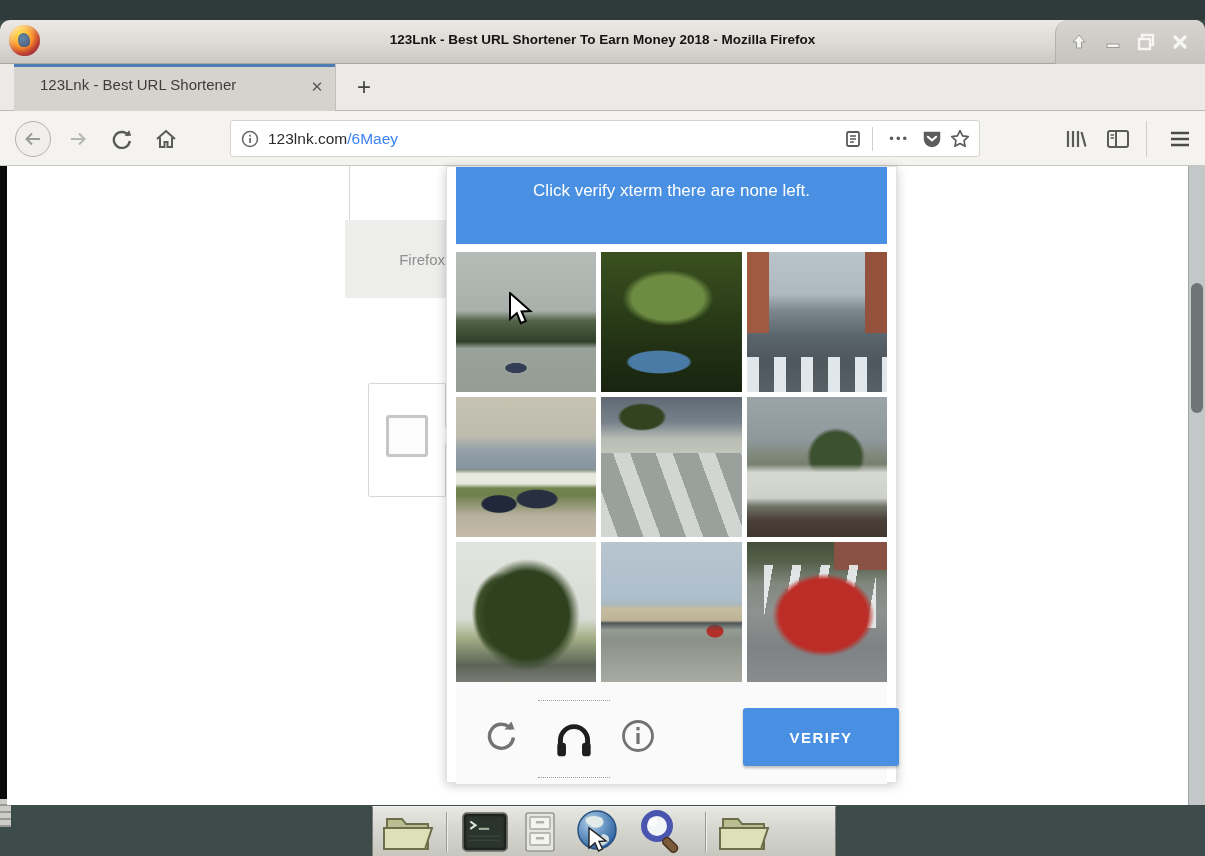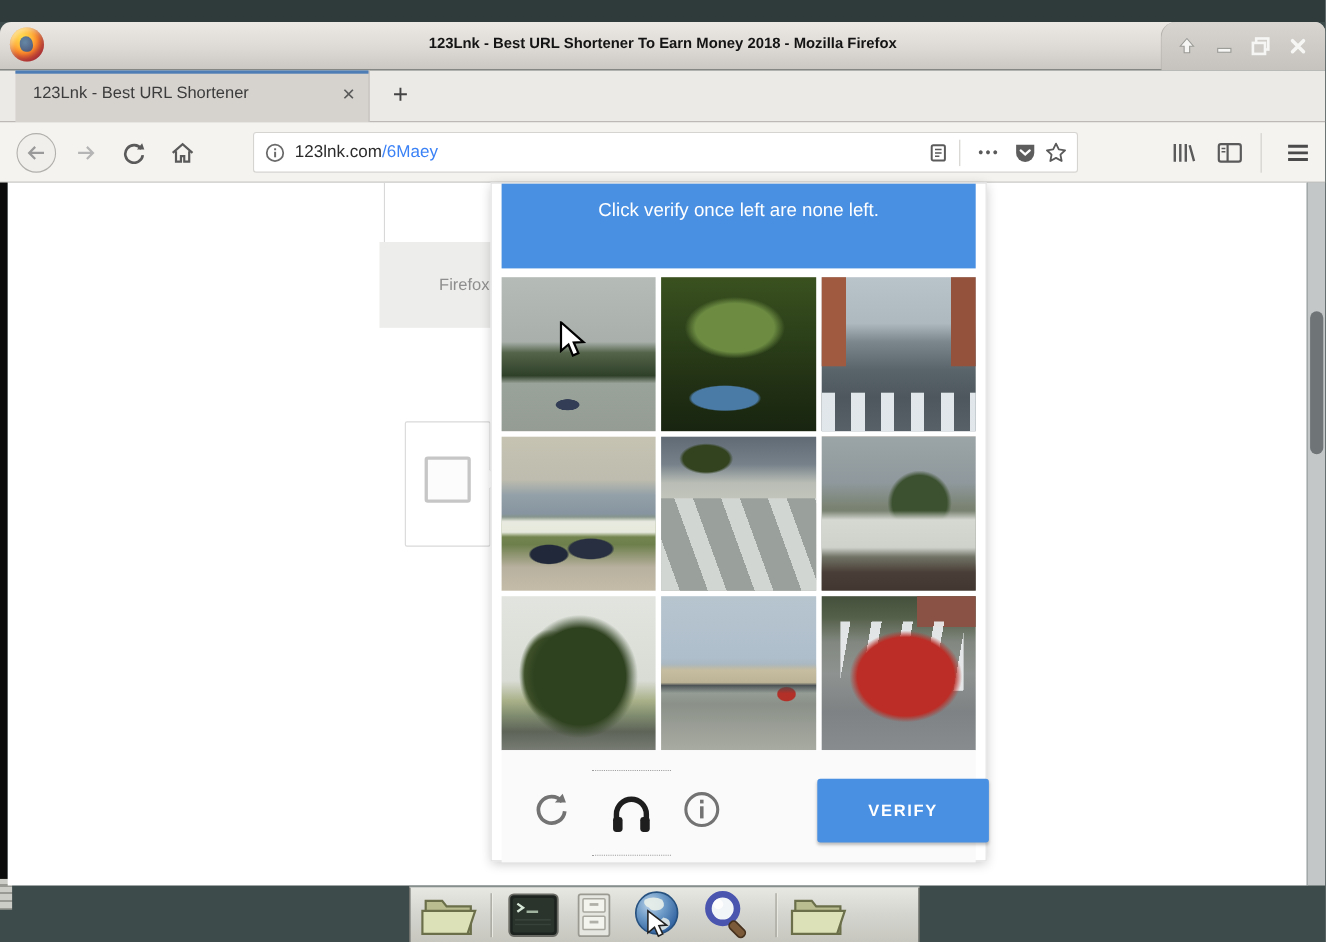--- a/index.html
+++ b/index.html
@@ -20,21 +20,21 @@
   .win-controls{position:absolute;right:0;top:0;height:44px;width:150px;display:flex;align-items:center;
     justify-content:space-between;padding:0 14px 0 12px;
     background:linear-gradient(180deg,#d8d5d0,#c6c3be);border-radius:14px 10px 0 0;border-left:1px solid #b4b1ac;}
   .wc{width:22px;height:22px;display:flex;align-items:center;justify-content:center;cursor:default;}
   .wc svg{display:block;}
 
   
   .tabbar{position:absolute;left:0;top:44px;width:1205px;height:47px;background:#eceae7;border-bottom:1px solid #bcb9b6;}
   .tab{position:absolute;left:14px;top:0;width:322px;height:47px;background:#d6d3cf;border-right:1px solid #c2bfbb;}
   .tab-accent{position:absolute;left:0;top:0;width:100%;height:3px;background:#4e7cb4;}
-  .tab-title{position:absolute;left:16px;top:12px;width:272px;height:22px;font-size:15px;color:#3c3c3c;
+  .tab-title{position:absolute;left:26px;top:12px;width:272px;height:22px;font-size:15px;color:#3c3c3c;
     white-space:nowrap;overflow:hidden;
     -webkit-mask-image:linear-gradient(90deg,#000 80%,transparent 98%);
     mask-image:linear-gradient(90deg,#000 80%,transparent 98%);}
   .tab-close{position:absolute;right:8px;top:13px;width:20px;height:20px;text-align:center;line-height:20px;
     font-size:15px;color:#5a5a5a;}
   .newtab{position:absolute;left:348px;top:8px;width:32px;height:32px;text-align:center;line-height:30px;
     font-size:24px;font-weight:400;color:#444;}
 
   
   .navbar{position:absolute;left:0;top:91px;width:1205px;height:55px;background:#f5f3f0;border-bottom:1px solid #c9c7c4;}
@@ -213,21 +213,21 @@
   <div class="content">
     <div class="v-divider"></div>
     <div class="row-partial">Firefox</div>
 
     <div class="rc-anchor">
       <div class="rc-checkbox"></div>
       <div class="rc-notch"></div>
     </div>
 
     <div class="captcha">
-      <div class="cap-header">Click verify once left are none left.</div>
+      <div class="cap-header">Click verify xterm there are none left.</div>
 
       <div class="cap-grid">
         <div class="tile" title="cloudy sky, trees and car on road" style="background: radial-gradient(closest-side, rgb(51, 61, 85) 60%, rgba(51, 61, 85, 0) 66%) 40% 87% / 34px 16px no-repeat, linear-gradient(rgb(181, 187, 183) 0%, rgb(169, 176, 171) 42%, rgb(84, 100, 74) 49%, rgb(47, 64, 41) 64%, rgb(154, 163, 154) 69%, rgb(148, 156, 147) 100%);"></div>
         <div class="tile" title="dark trees with parked cars" style="background: radial-gradient(closest-side, rgb(74, 122, 166) 60%, rgba(74, 122, 166, 0) 66%) 20% 88% / 100px 36px no-repeat, radial-gradient(closest-side, rgb(109, 140, 66) 55%, rgba(109, 140, 66, 0) 70%) 18% 10% / 130px 80px no-repeat, linear-gradient(rgb(58, 81, 31) 0%, rgb(43, 63, 25) 40%, rgb(34, 49, 20) 68%, rgb(24, 36, 16) 100%);"></div>
         <div class="tile" title="street with brick buildings and crosswalk" style="background: repeating-linear-gradient(90deg, rgba(232, 238, 242, 0.95) 0px, rgba(232, 238, 242, 0.95) 12px, rgba(232, 238, 242, 0) 12px, rgba(232, 238, 242, 0) 27px) 0px 100% / 100% 25% no-repeat, linear-gradient(90deg, rgb(160, 90, 64) 0%, rgb(160, 90, 64) 16%, rgba(160, 90, 64, 0) 16%, rgba(160, 90, 64, 0) 84%, rgb(148, 82, 60) 84%) 0px 0px / 100% 58% no-repeat, linear-gradient(rgb(185, 195, 202) 0%, rgb(174, 184, 191) 30%, rgb(124, 135, 141) 42%, rgb(90, 101, 107) 60%, rgb(77, 87, 93) 78%, rgb(87, 97, 103) 100%);"></div>
         <div class="tile" title="harbor with fence, grass and parked cars" style="background: radial-gradient(closest-side, rgb(40, 47, 64) 55%, rgba(40, 47, 64, 0) 62%) 65% 80% / 70px 32px no-repeat, radial-gradient(closest-side, rgb(32, 40, 58) 55%, rgba(32, 40, 58, 0) 62%) 16% 84% / 60px 30px no-repeat, linear-gradient(rgba(250, 250, 245, 0) 52%, rgba(250, 250, 245, 0.85) 55%, rgba(250, 250, 245, 0.85) 62%, rgba(250, 250, 245, 0) 65%), linear-gradient(rgb(198, 195, 178) 0%, rgb(189, 188, 174) 28%, rgb(147, 160, 168) 38%, rgb(135, 149, 160) 50%, rgb(125, 141, 85) 58%, rgb(109, 127, 75) 70%, rgb(185, 177, 160) 85%, rgb(196, 188, 168) 100%);"></div>
         <div class="tile" title="zebra crosswalk close-up" style="background: radial-gradient(closest-side, rgb(51, 67, 31) 60%, rgba(51, 67, 31, 0) 70%) 8% 0% / 70px 40px no-repeat, repeating-linear-gradient(70deg, rgb(210, 214, 210) 0px, rgb(210, 214, 210) 16px, rgb(154, 160, 156) 16px, rgb(154, 160, 156) 40px) 0px 100% / 100% 60% no-repeat, linear-gradient(rgb(95, 106, 116) 0%, rgb(118, 129, 138) 18%, rgb(185, 189, 181) 30%, rgb(198, 200, 190) 45%, rgb(168, 172, 164) 100%);"></div>
         <div class="tile" title="white trailers by wall and trees" style="background: linear-gradient(rgba(0, 0, 0, 0) 78%, rgb(74, 63, 56) 88%, rgb(65, 55, 48) 100%), linear-gradient(rgba(214, 216, 210, 0) 48%, rgb(214, 216, 210) 54%, rgb(207, 209, 203) 72%, rgba(214, 216, 210, 0) 78%), radial-gradient(closest-side, rgb(60, 81, 48) 55%, rgba(60, 81, 48, 0) 65%) 88% 30% / 90px 90px no-repeat, linear-gradient(rgb(155, 164, 166) 0%, rgb(143, 152, 156) 30%, rgb(123, 132, 116) 45%, rgb(107, 117, 98) 60%, rgb(119, 114, 106) 100%);"></div>
         <div class="tile" title="large tree over street" style="background: radial-gradient(closest-side, rgb(47, 66, 32) 52%, rgba(47, 66, 32, 0) 66%) 45% 40% / 160px 170px no-repeat, radial-gradient(closest-side, rgb(66, 85, 44) 55%, rgba(66, 85, 44, 0) 68%) 5% 55% / 80px 120px no-repeat, linear-gradient(rgb(226, 229, 223) 0%, rgb(216, 220, 212) 55%, rgb(168, 176, 136) 68%, rgb(126, 138, 110) 78%, rgb(94, 100, 88) 88%, rgb(120, 124, 116) 100%);"></div>
         <div class="tile" title="highway overpass with cars" style="background: linear-gradient(rgba(0, 0, 0, 0) 44%, rgba(200, 190, 160, 0.95) 48%, rgba(190, 180, 150, 0.95) 56%, rgba(70, 76, 78, 0.9) 58%, rgba(0, 0, 0, 0) 63%), radial-gradient(closest-side, rgb(178, 48, 40) 60%, rgba(178, 48, 40, 0) 70%) 88% 66% / 26px 20px no-repeat, linear-gradient(rgb(183, 197, 207) 0%, rgb(174, 190, 203) 40%, rgb(154, 164, 158) 58%, rgb(139, 145, 136) 70%, rgb(154, 158, 150) 85%, rgb(168, 171, 161) 100%);"></div>

